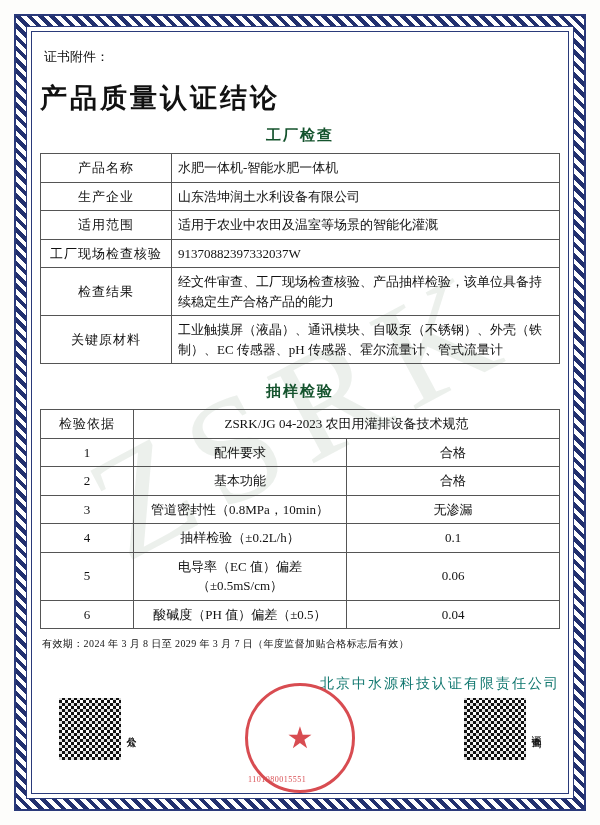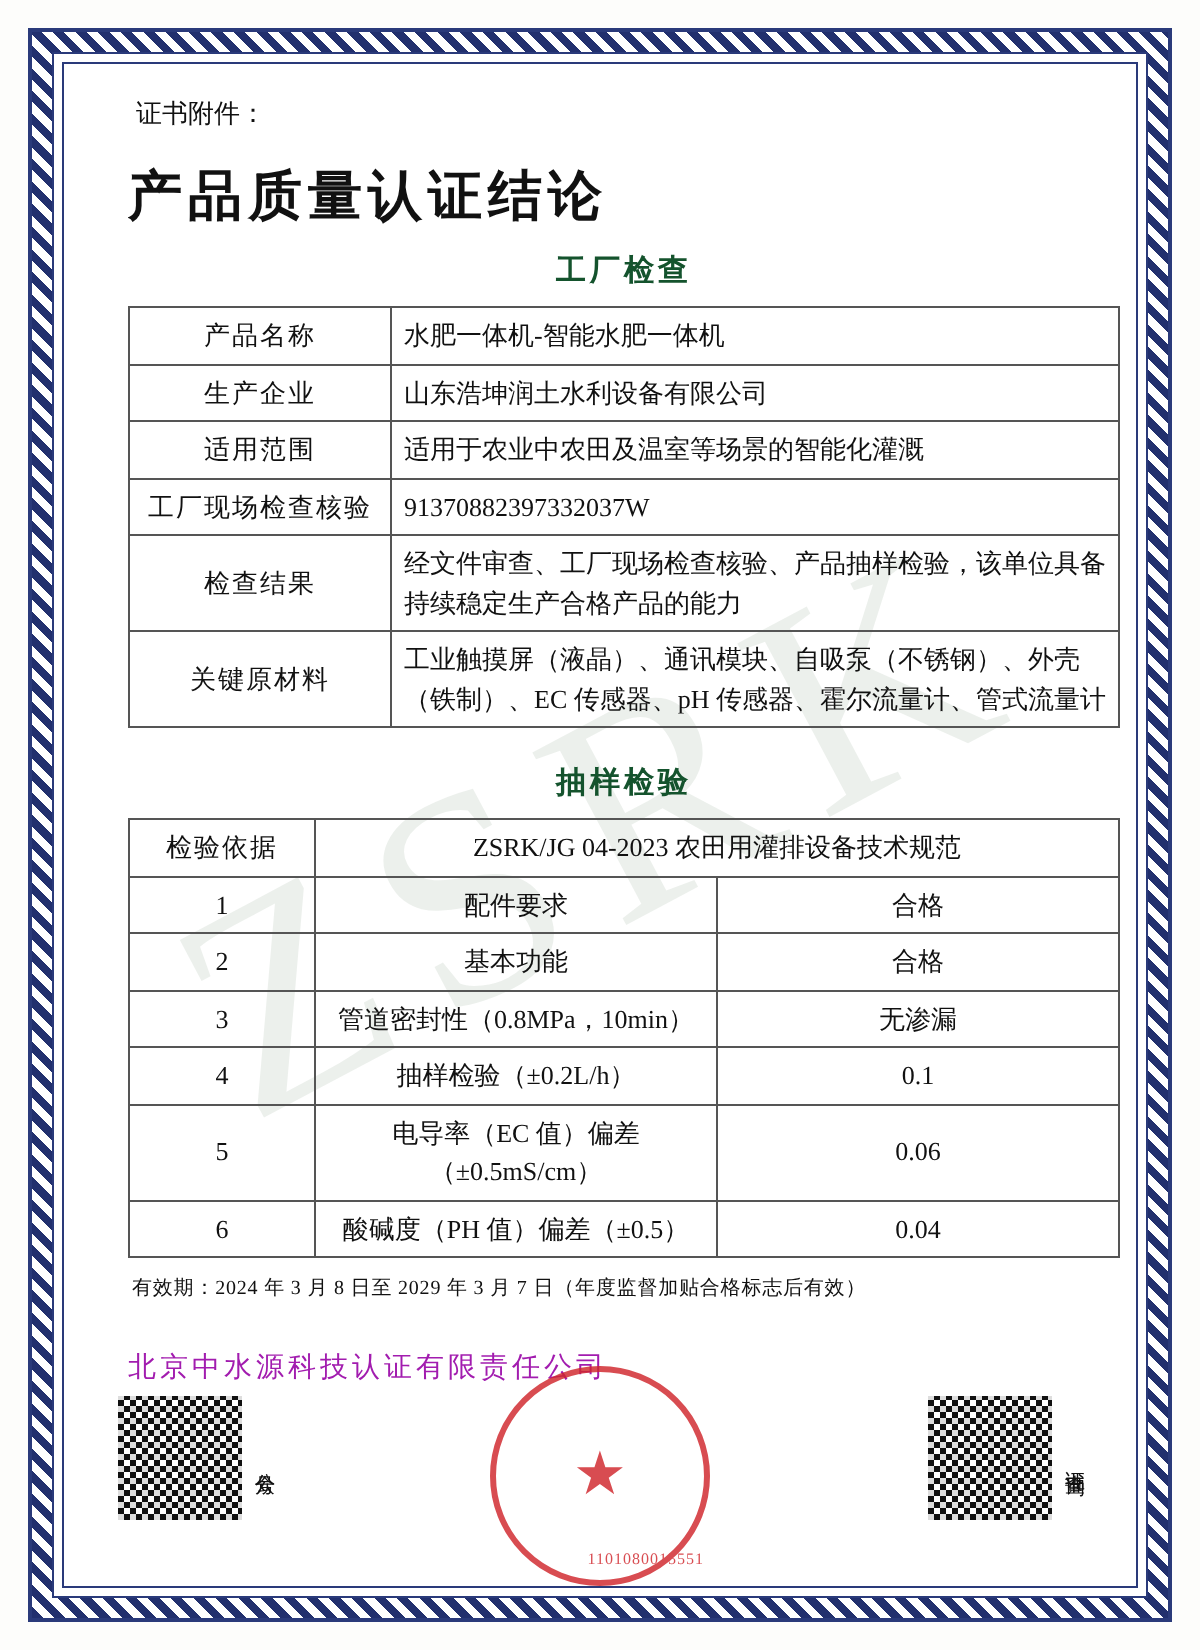--- a/index.html
+++ b/index.html
@@ -24,21 +24,20 @@
     background:#ffffff;
     border:1px solid #2a3a7a;
   }
   .border-thin{
     position:absolute;left:31px;top:31px;right:31px;bottom:31px;
     border:1px solid #2a3a7a;
   }
   .content{
     position:absolute;left:40px;top:42px;right:40px;bottom:40px;
     overflow:hidden;
-    margin-left:24px;
   }
 
   
   .watermark{
     position:absolute;left:0;top:0;width:600px;height:825px;
     pointer-events:none;
     display:flex;align-items:center;justify-content:center;
   }
   .watermark span{
     font-size:150px;letter-spacing:16px;
@@ -94,25 +93,25 @@
   .t2 td{ text-align:center;font-family:Liberation Serif, serif;}
   .t2 td.wide{ text-align:center;}
 
   .validity{
     font-size:10px;
     margin:8px 2px 0 2px;
     color:#111;
     letter-spacing:0.4px;
   }
   .issuer{
-    text-align:left;
+    text-align:right;
     font-size:14px;
     margin-top:24px;
     letter-spacing:2px;
-    color:#a21caf;
+    color:#0f766e;
     position:relative;
     z-index:3;
   }
 
   
   .footer{
     position:absolute;left:46px;right:46px;bottom:44px;
     height:92px;
   }
   .qr{
@@ -140,21 +139,21 @@
     color:#d0252b;
     opacity:0.82;
     z-index:4;
   }
   .seal .star{
     position:absolute;left:50%;top:50%;transform:translate(-50%,-50%);
     font-size:30px;color:#d0252b;line-height:1;
   }
   .seal .bottom-code{
     position:absolute;left:0;right:0;bottom:6px;
-    text-align:right;font-size:8px;letter-spacing:0.5px;
+    text-align:left;font-size:8px;letter-spacing:0.5px;
   }
 </style>
 </head>
 <body>
 
 <div class="page">
 
   <div class="border-outer"></div>
   <div class="border-inner-white"></div>
   <div class="border-thin"></div>

